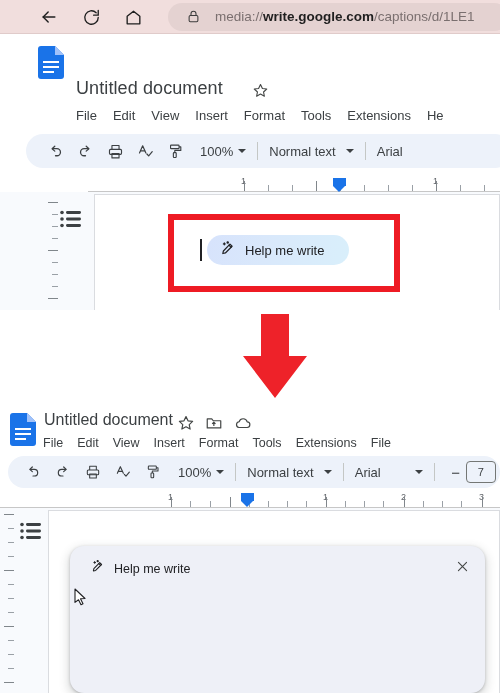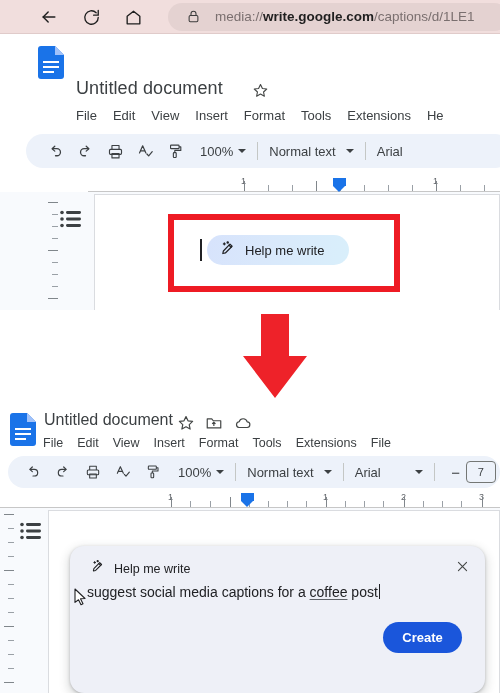--- a/index.html
+++ b/index.html
@@ -505,22 +505,20 @@
           <circle cx="12.3" cy="3.4" r=".9" fill="#202124"></circle>
         </svg>
       </span>
       <span class="lbl">Help me write</span>
     </div>
     <div class="hmw-close">
       <svg width="15" height="15" viewBox="0 0 24 24" fill="none" stroke="#444746" stroke-width="1.8" stroke-linecap="round">
           <path d="M5.5 5.5l13 13M18.5 5.5l-13 13"></path>
         </svg>
     </div>
-    <div class="hmw-input"><span>suggest social media captions for a </span><span class="sp">coffee</span><span> post</span><span class="txt-caret"></span></div>
-    <div class="create-btn">Create</div>
   </div>
 
   <div class="mouse-cursor">
     <svg width="13" height="18" viewBox="0 0 13 18">
         <path d="M1 1l10 9.5-4.5.3 2.5 5-2 1-2.5-5-3.5 2.6z" fill="#fff" stroke="#202124" stroke-width="1.1" stroke-linejoin="round"></path>
       </svg>
   </div>
 
 </div>
 

